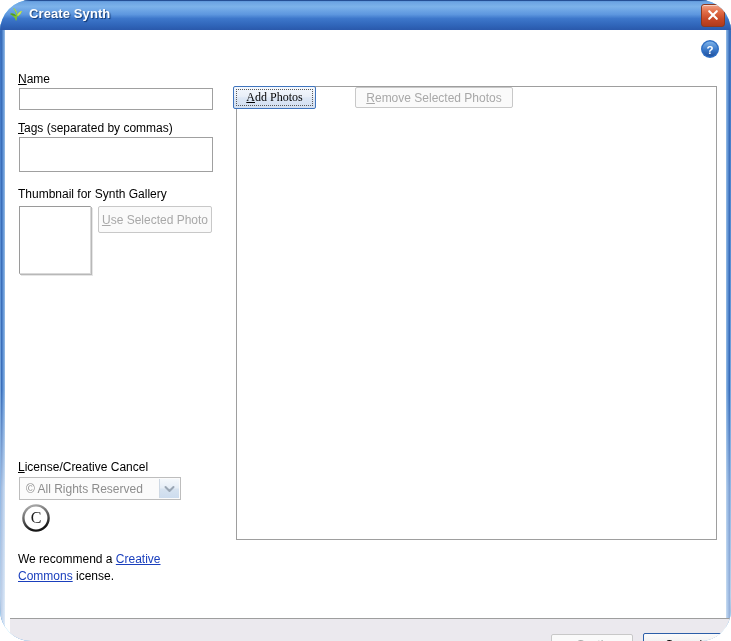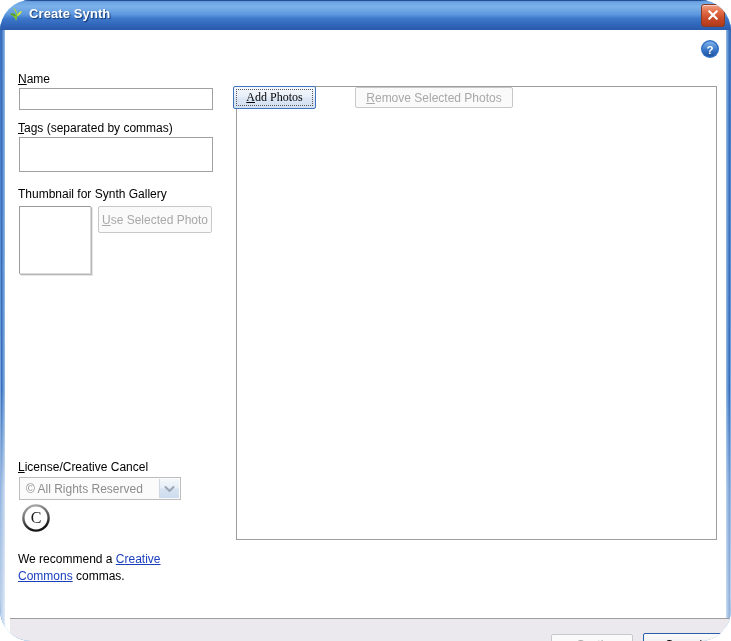--- a/index.html
+++ b/index.html
@@ -375,21 +375,21 @@
             <stop offset="0%" stop-color="#b7b7b7"></stop>
             <stop offset="45%" stop-color="#6e6e6e"></stop>
             <stop offset="100%" stop-color="#161616"></stop>
           </linearGradient>
         </defs>
         <circle cx="15" cy="15" r="12.6" fill="none" stroke="url(#cg)" stroke-width="2.4"></circle>
         <text x="15" y="20.4" font-family="Liberation Serif, serif" font-size="16" fill="#1a1a1a" text-anchor="middle">C</text>
       </svg>
     </div>
 
-    <div id="recommend-text"><span>We recommend a </span><span id="cc-link">Creative Commons</span><span> commas.</span></div>
+    <div id="recommend-text"><span>We recommend a </span><span id="cc-link">Creative Commons</span><span> icense.</span></div>
 
     <div id="footer"></div>
 
     <div class="btn btn-disabled" id="synth-button">
       <span>Synth</span>
     </div>
 
     <div class="btn btn-default" id="cancel-button">
       <span>Cancel</span>
     </div>

